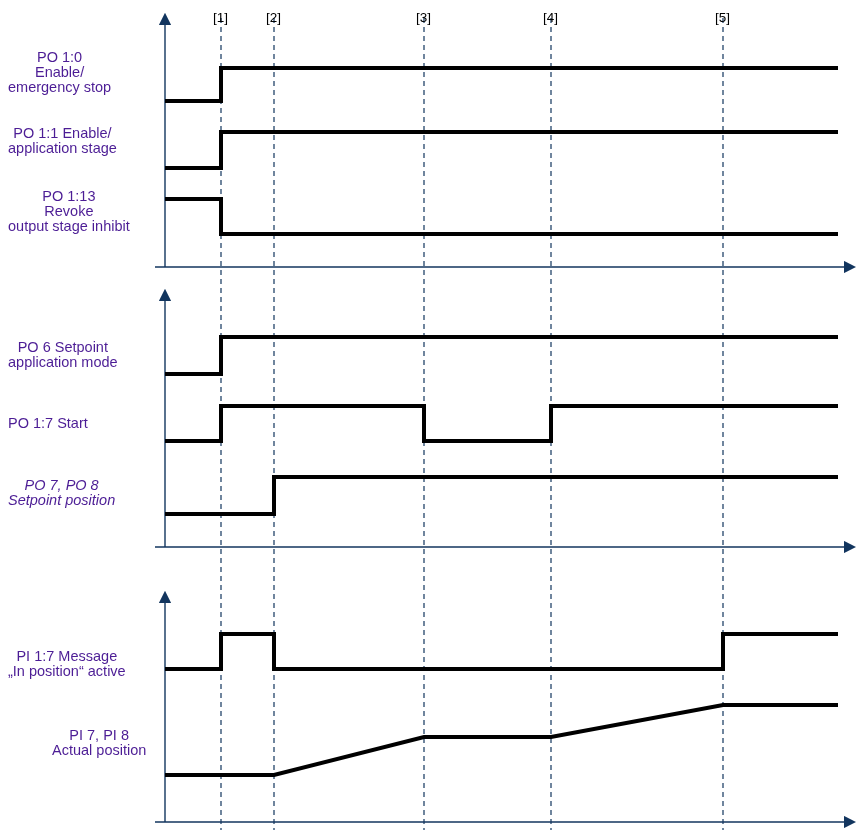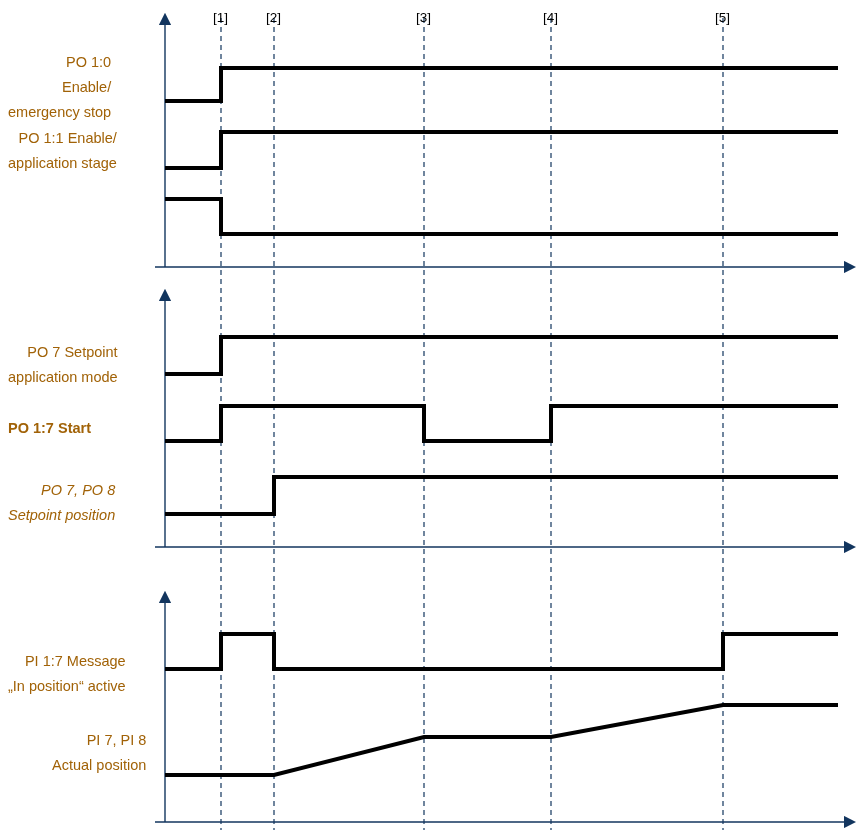--- a/index.html
+++ b/index.html
@@ -23,24 +23,24 @@
   svg.timing-svg {
     position: absolute;
     left: 0;
     top: 0;
     width: 856px;
     height: 830px;
   }
   .sig-label {
     position: absolute;
     font-size: 14.5px;
-    line-height: 25px;
-    color: #a16207;
+    line-height: 15px;
+    color: #4c1d95;
     white-space: pre;
-    text-align: right;
+    text-align: center;
   }
   .marker-label {
     position: absolute;
     font-size: 13.5px;
     line-height: 15px;
     color: #000;
     white-space: pre;
   }
 </style>
 </head>
@@ -103,24 +103,27 @@
   <div class="marker-label" style="left:266px; top:10px;">[2]</div>
   <div class="marker-label" style="left:416px; top:10px;">[3]</div>
   <div class="marker-label" style="left:543px; top:10px;">[4]</div>
   <div class="marker-label" style="left:715px; top:10px;">[5]</div>
 
   <div class="sig-label" style="left:8px; top:50px;">PO 1:0
 Enable/
 emergency stop</div>
   <div class="sig-label" style="left:8px; top:126px;">PO 1:1 Enable/
 application stage</div>
+  <div class="sig-label" style="left:8px; top:189px;">PO 1:13
+Revoke
+output stage inhibit</div>
 
-  <div class="sig-label" style="left:8px; top:340px;">PO 7 Setpoint
+  <div class="sig-label" style="left:8px; top:340px;">PO 6 Setpoint
 application mode</div>
-  <div class="sig-label" style="left:8px; top:416px;font-weight:bold;">PO 1:7 Start</div>
+  <div class="sig-label" style="left:8px; top:416px;">PO 1:7 Start</div>
   <div class="sig-label" style="left:8px; top:478px;font-style:italic;">PO 7, PO 8
 Setpoint position</div>
 
   <div class="sig-label" style="left:8px; top:636px;margin-top:13px;">PI 1:7 Message
 „In position“ active</div>
   <div class="sig-label" style="left:8px; top:728px;margin-left:44px;">PI 7, PI 8
 Actual position</div>
 
 </div>
 

